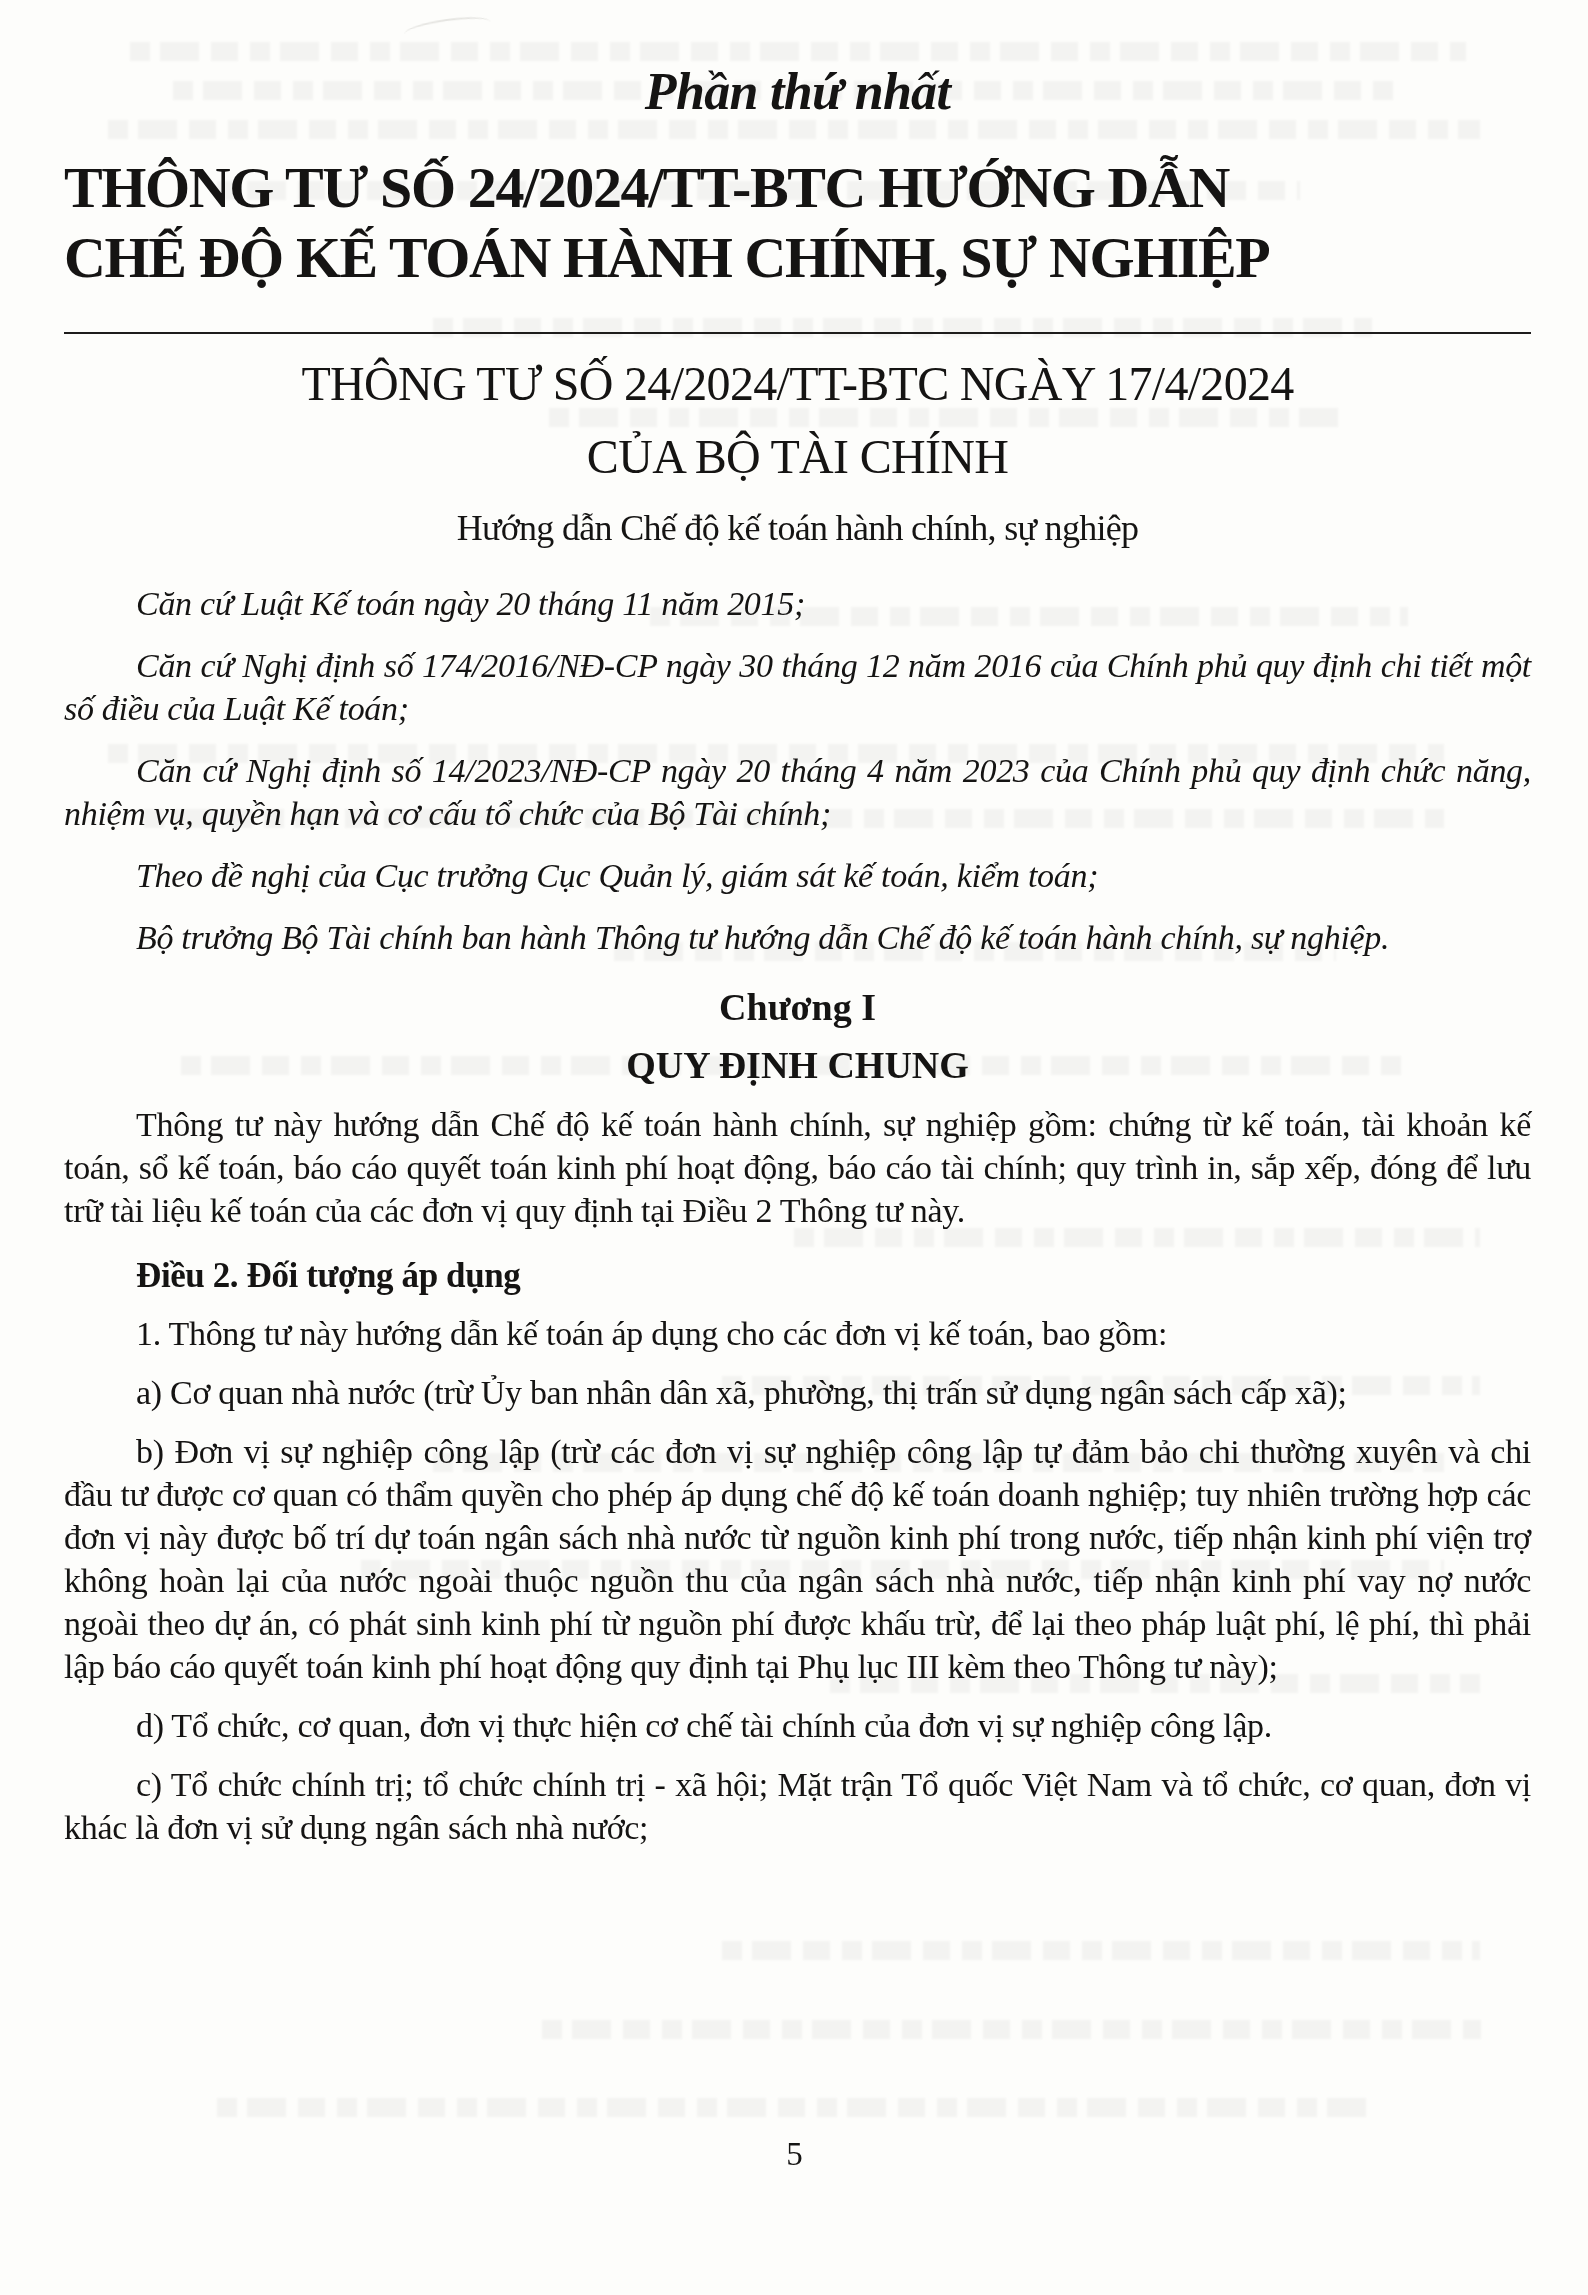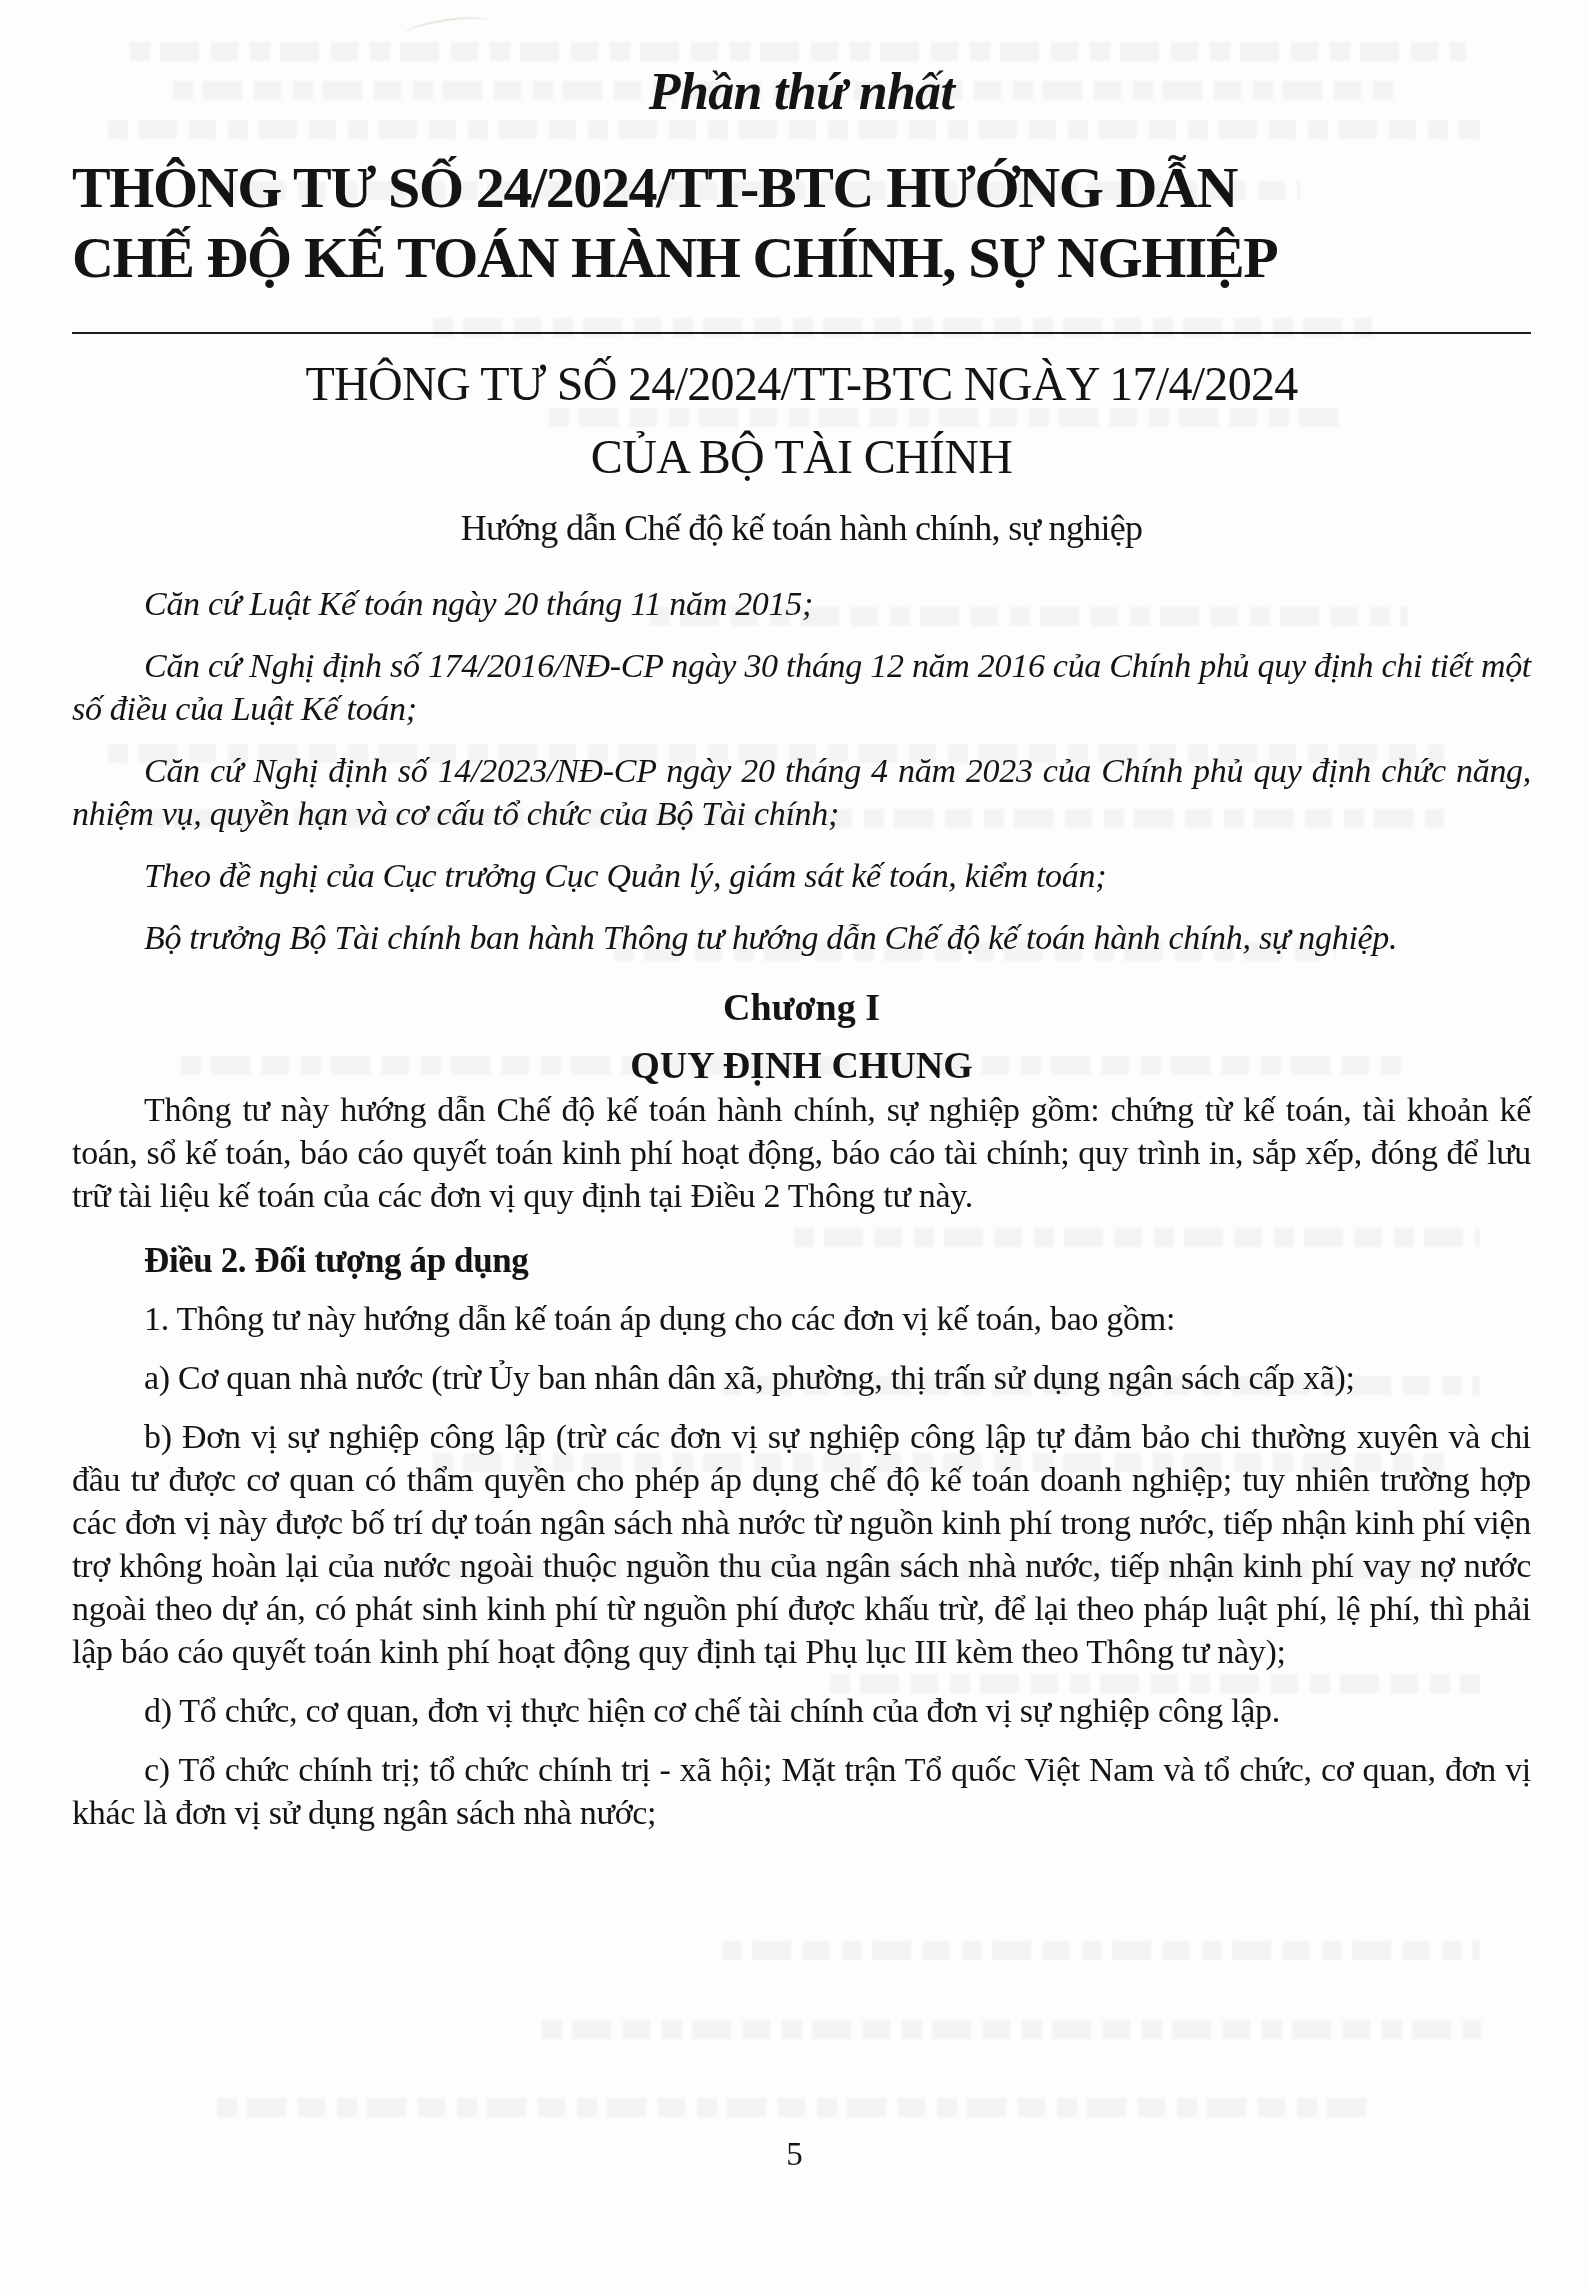--- a/index.html
+++ b/index.html
@@ -12,21 +12,21 @@
     position: relative;
     width: 1589px;
     height: 2295px;
     background: #fdfdfb;
     overflow: hidden;
     font-family: "Liberation Serif", "DejaVu Serif", serif;
     color: #151413;
   }
   .content {
     position: absolute;
-    left: 72px;
+    left: 64px;
     right: 58px;
     top: 0;
   }
 
   
   .part-label {
     margin-top: 62px;
     text-align: center;
     font-size: 52px;
     font-style: italic;
@@ -54,21 +54,21 @@
     font-weight: 400;
     letter-spacing: -0.7px;
   }
   .doc-subtitle .sub1 { display: block; font-size: 48px; }
   .doc-subtitle .sub2 { display: block; font-size: 48px; margin-top: 17.3px; }
   .doc-subtitle .sub3 { display: block; font-size: 36px; margin-top: 23px; }
 
   
   .preamble { margin-top: 33px; }
   p.body-par {
-    margin: 0 0 19px 0;
+    margin: 15px 0 19px 0;
     font-size: 34px;
     line-height: 43px;
     text-align: justify;
     text-indent: 72px;
     letter-spacing: -0.3px;
   }
   p.italic { font-style: italic; }
 
   .chapter {
     margin-top: 26px;

